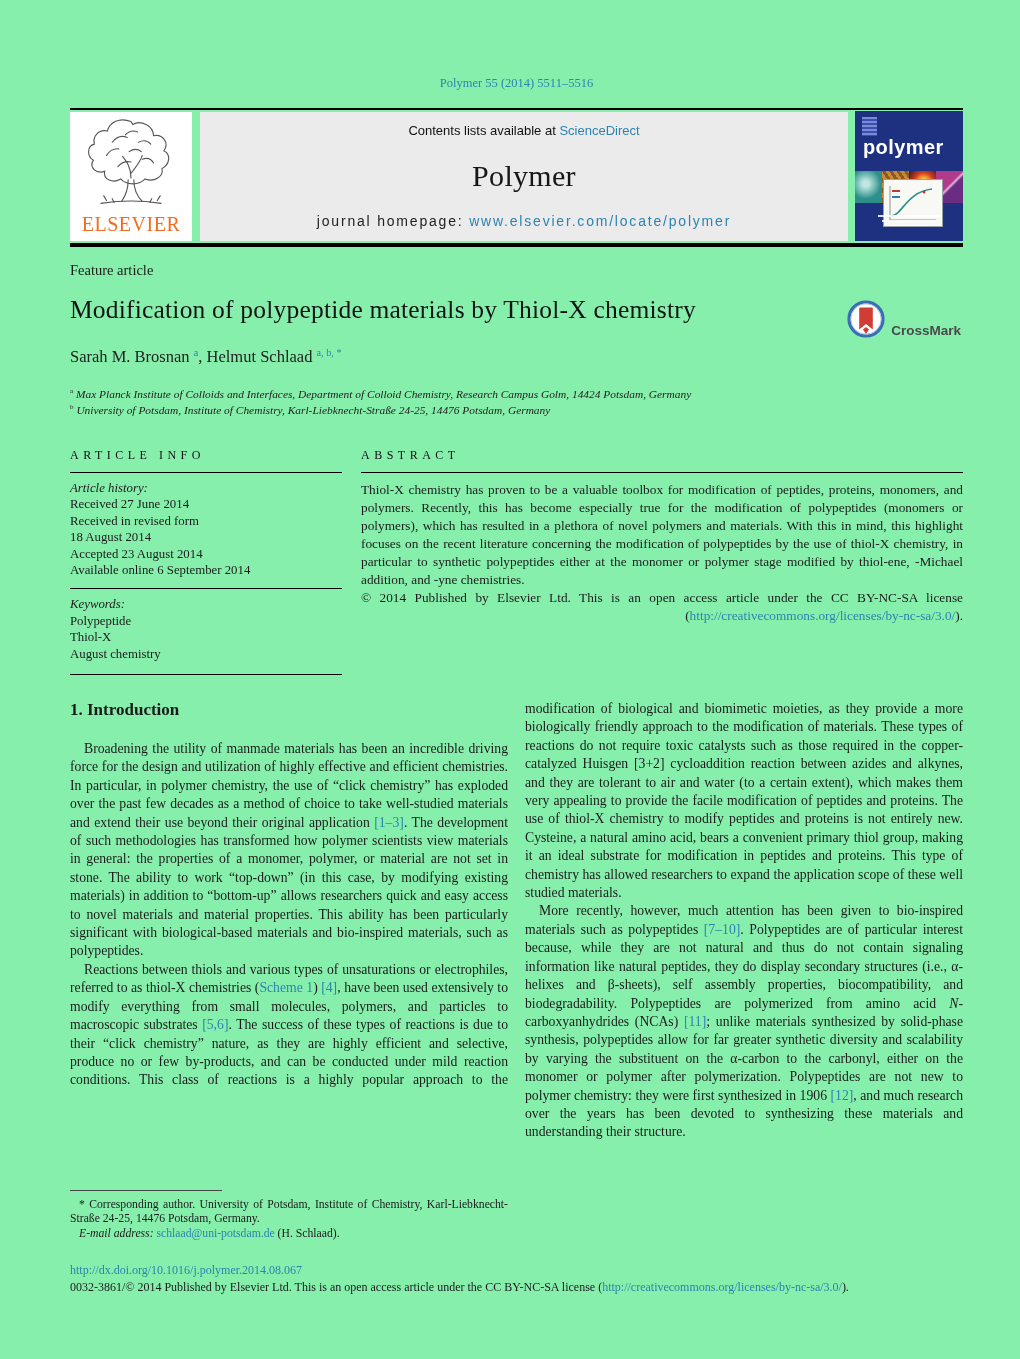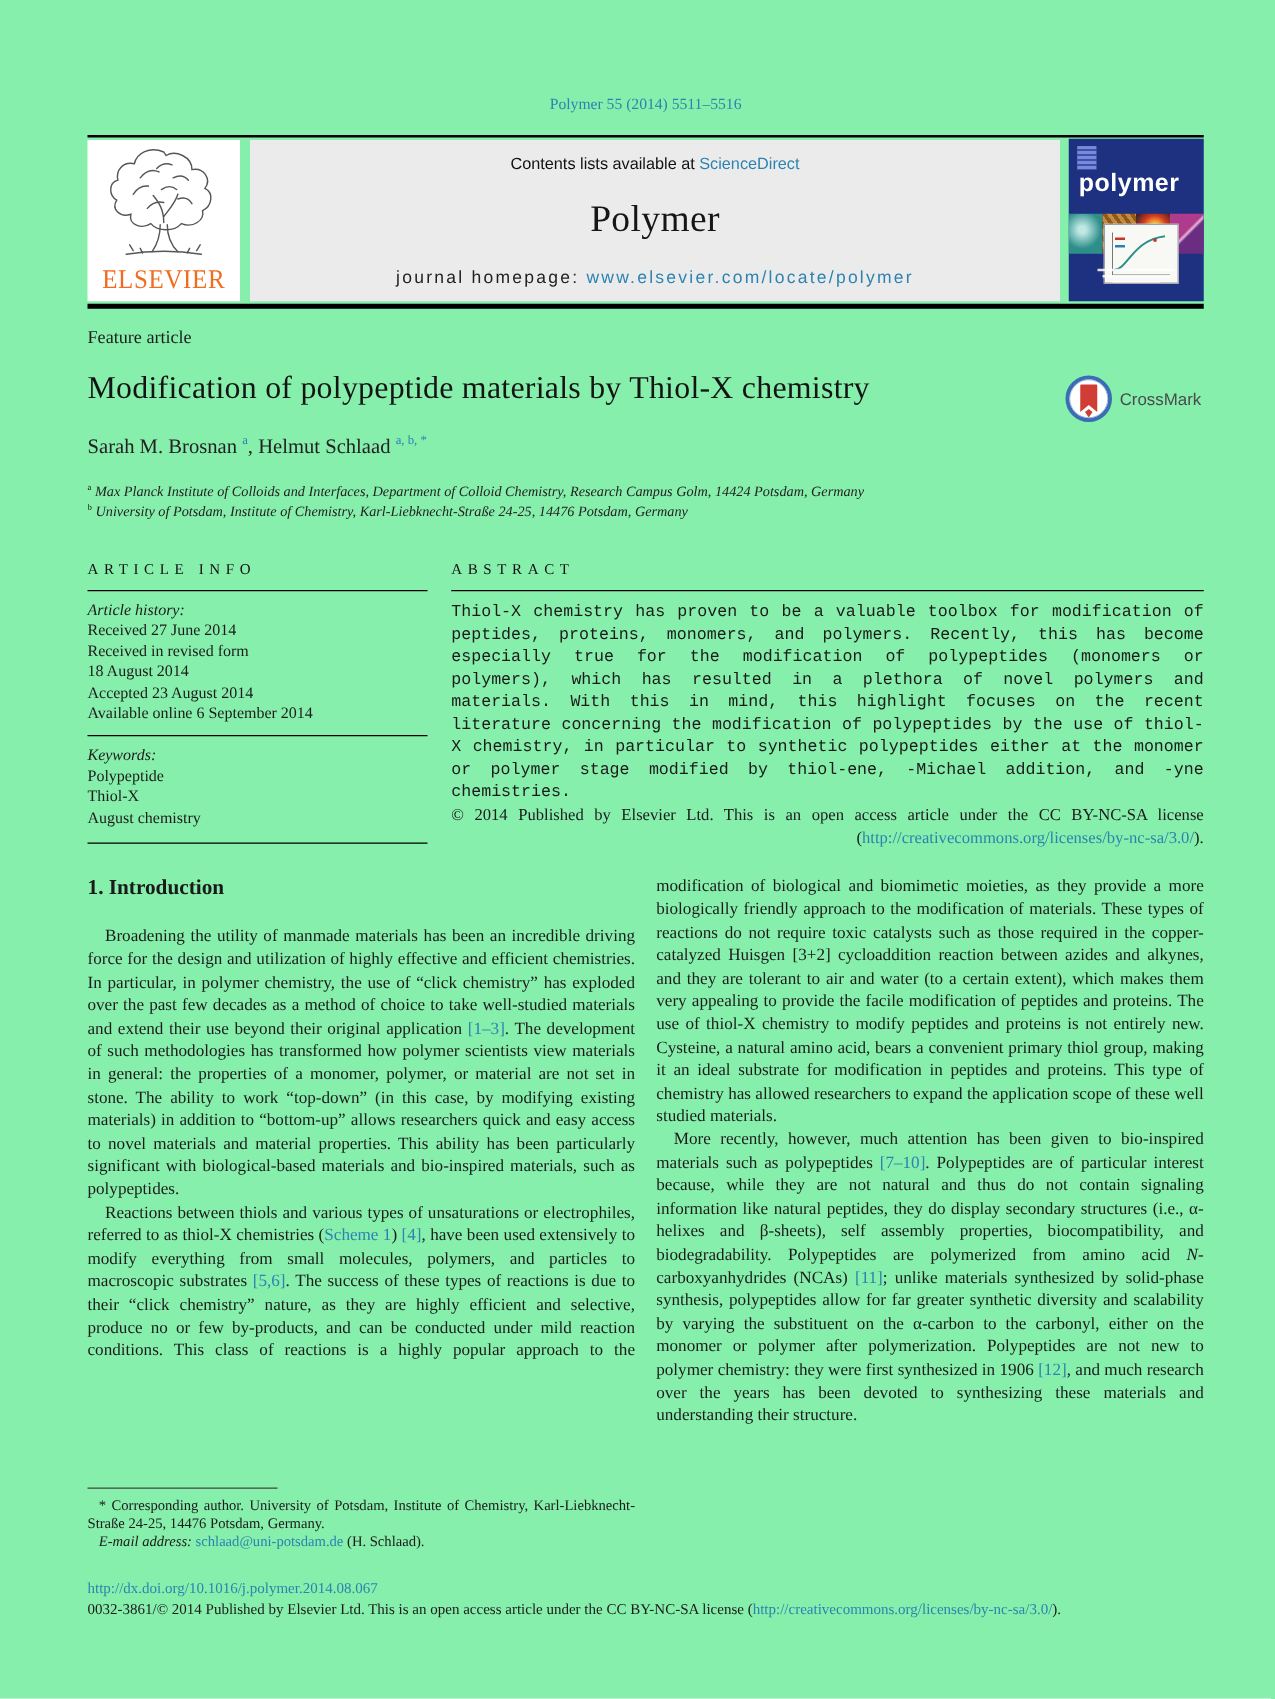--- a/index.html
+++ b/index.html
@@ -47,36 +47,36 @@
   .cl1{width:62px;} .cl2{width:54px;} .cl3{width:38px;height:1px!important;}
   .rule-thick{position:absolute;top:243px;left:70px;width:893px;height:4px;background:#000;}
 
   
   .title-block{position:absolute;top:262px;left:70px;width:893px;}
   .feature-label{font-size:14.5px;color:#1c1c1c;}
   .article-title{font-size:25.5px;color:#141414;margin-top:16px;letter-spacing:0.2px;}
   .authors{font-size:16.5px;margin-top:22px;color:#222;}
   .affiliations{margin-top:20px;font-size:11.4px;font-style:italic;color:#222;line-height:15.5px;}
   .affiliations .sup{font-style:normal;}
-  .crossmark{position:absolute;right:2px;top:38px;display:flex;align-items:center;gap:6px;}
+  .crossmark{position:absolute;right:2px;top:38px;display:flex;align-items:flex-end;gap:6px;font-weight:bold;}
   .crossmark-label{font-family:"Liberation Sans",sans-serif;font-size:13.5px;color:#4a4a4c;}
 
   
   .info-section{position:absolute;top:448px;left:70px;width:893px;display:flex;gap:19px;}
   .info-left{width:272px;flex:none;}
   .info-right{flex:1;}
   .sec-heading{font-size:12px;letter-spacing:4.5px;color:#111;}
   .rule{height:1px;background:#000;}
   .info-left .rule{margin:9px 0 7px 0;}
   .info-right .rule{margin:9px 0 8px 0;}
   .info-text{font-size:12.8px;line-height:16.4px;color:#1b1b1b;}
   .info-label{font-style:italic;}
   .kw-rule{margin-top:10px!important;}
   .bottom-rule{margin-top:12px!important;}
-  .abstract-body{font-size:13.3px;line-height:18px;text-align:justify;color:#1b1b1b;font-family:Liberation Mono, monospace;}
+  .abstract-body{font-size:13.3px;line-height:18px;text-align:justify;color:#1b1b1b;}
   .copyright{font-size:13.3px;line-height:18px;text-align:justify;text-align-last:right;color:#1b1b1b;}
 
   
   .body-cols{position:absolute;top:700px;left:70px;width:893px;height:542px;display:flex;gap:17px;}
   .col{flex:1;display:flex;flex-direction:column;}
   .body-heading{font-size:17px;font-weight:bold;margin:0 0 20px 0;}
   .bp{font-size:13.7px;line-height:18.4px;text-align:justify;margin:0;color:#1b1b1b;}
   .bp.indent{text-indent:14px;}
   .bp.cont-end{text-align-last:justify;}
 

